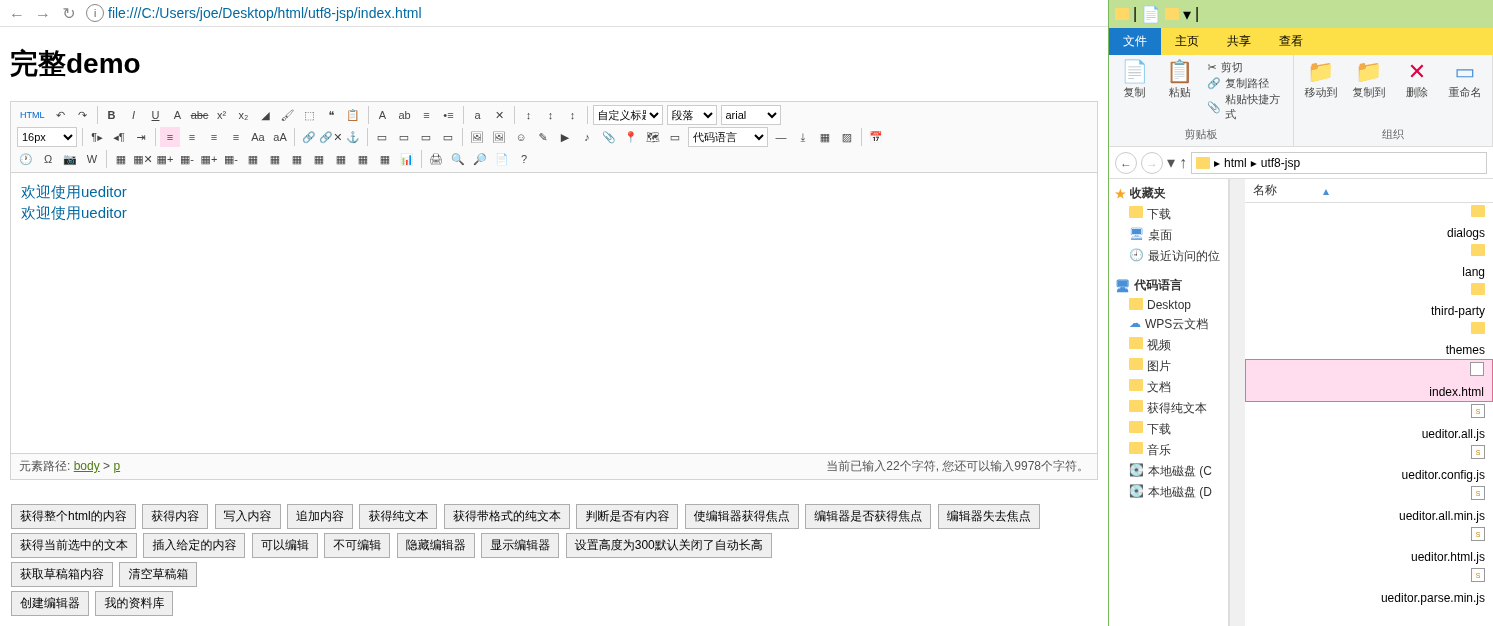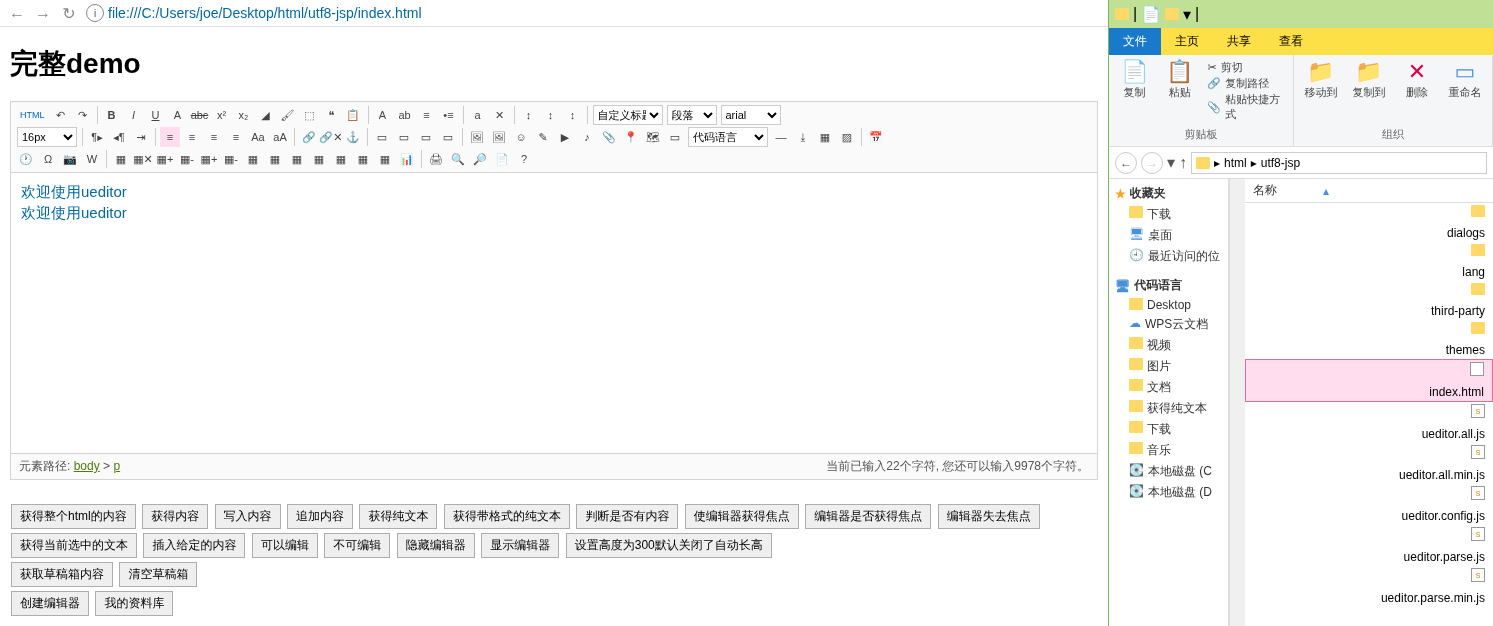--- a/index.html
+++ b/index.html
@@ -390,29 +390,29 @@
       <div class="fitem sel">
           <span class="html-ico"></span>
           <span>index.html</span>
         </div>
       <div class="fitem">
           <span class="js-ico">S</span>
           <span>ueditor.all.js</span>
         </div>
       <div class="fitem">
           <span class="js-ico">S</span>
+          <span>ueditor.config.js</span>
+        </div>
+      <div class="fitem">
+          <span class="js-ico">S</span>
           <span>ueditor.all.min.js</span>
         </div>
       <div class="fitem">
           <span class="js-ico">S</span>
-          <span>ueditor.config.js</span>
-        </div>
-      <div class="fitem">
-          <span class="js-ico">S</span>
-          <span>ueditor.parse.js</span>
+          <span>ueditor.html.js</span>
         </div>
       <div class="fitem">
           <span class="js-ico">S</span>
           <span>ueditor.parse.min.js</span>
         </div>
     </div>
   </div>
 </div>
 
 </body></html>

